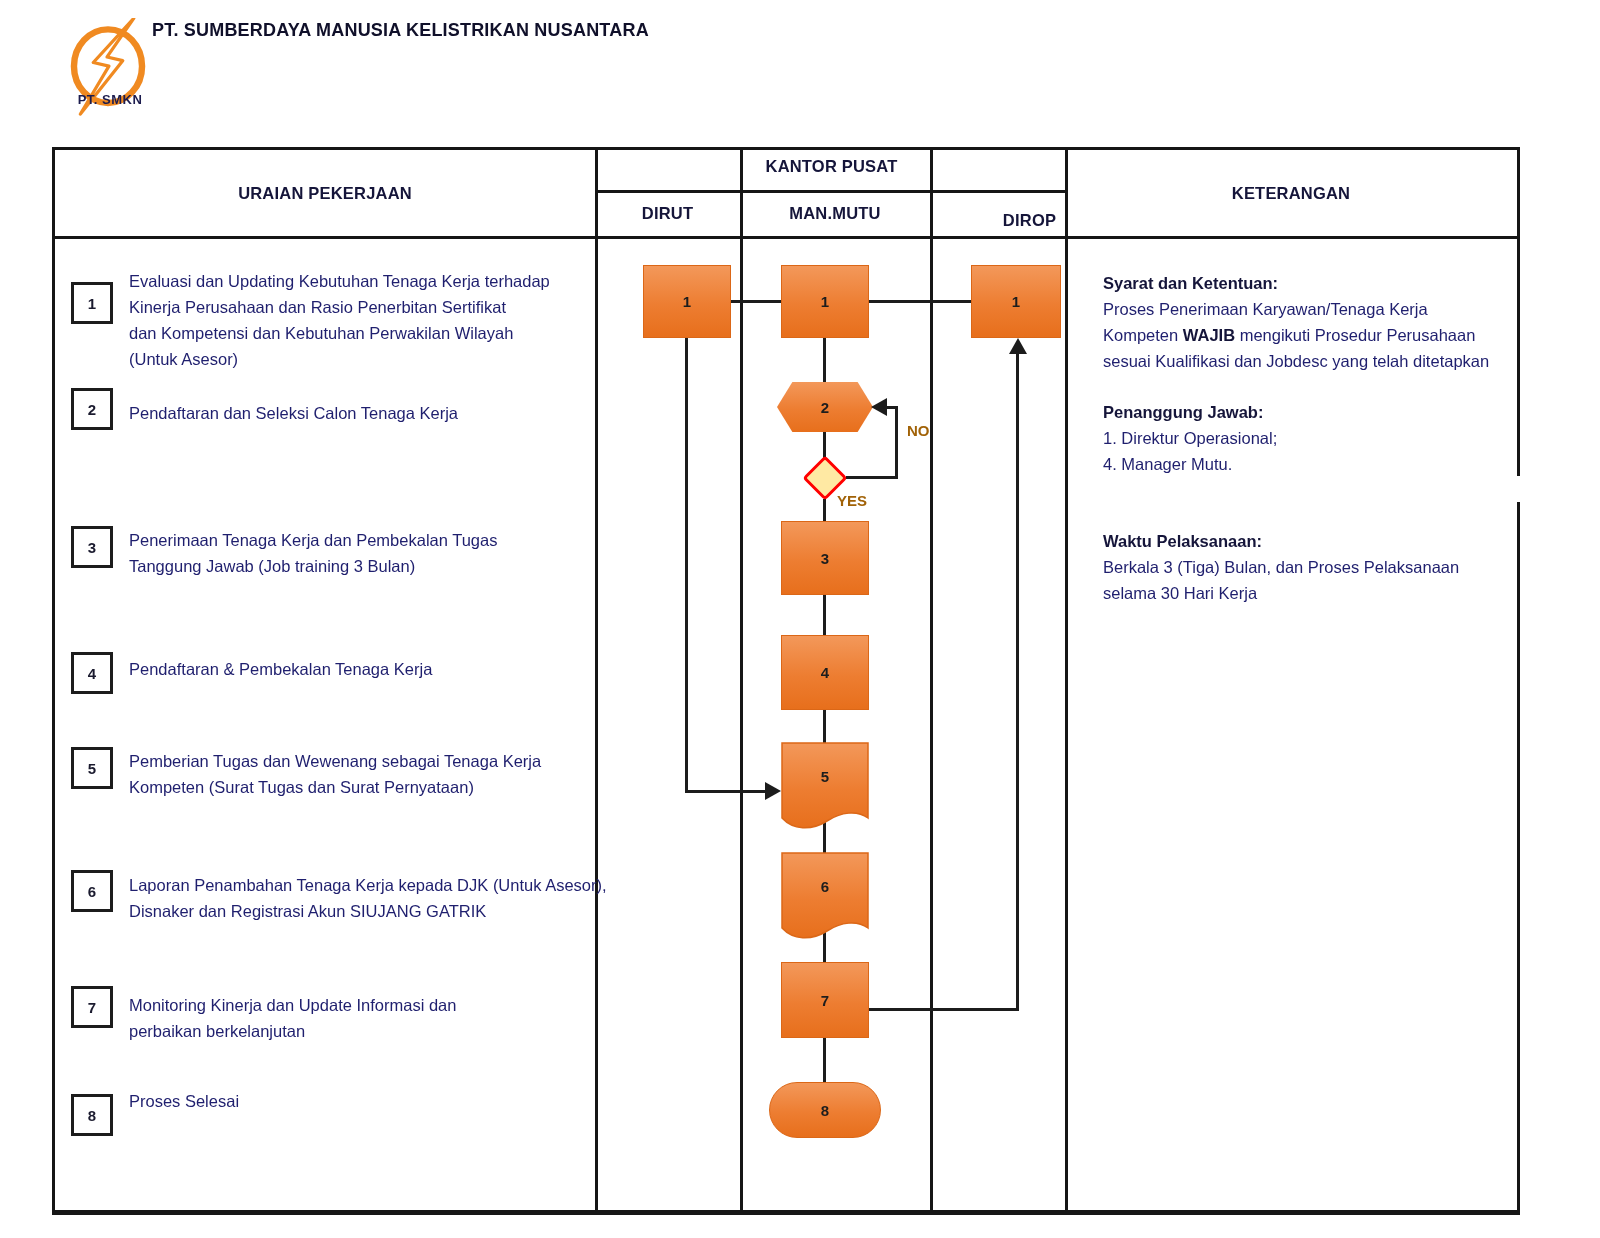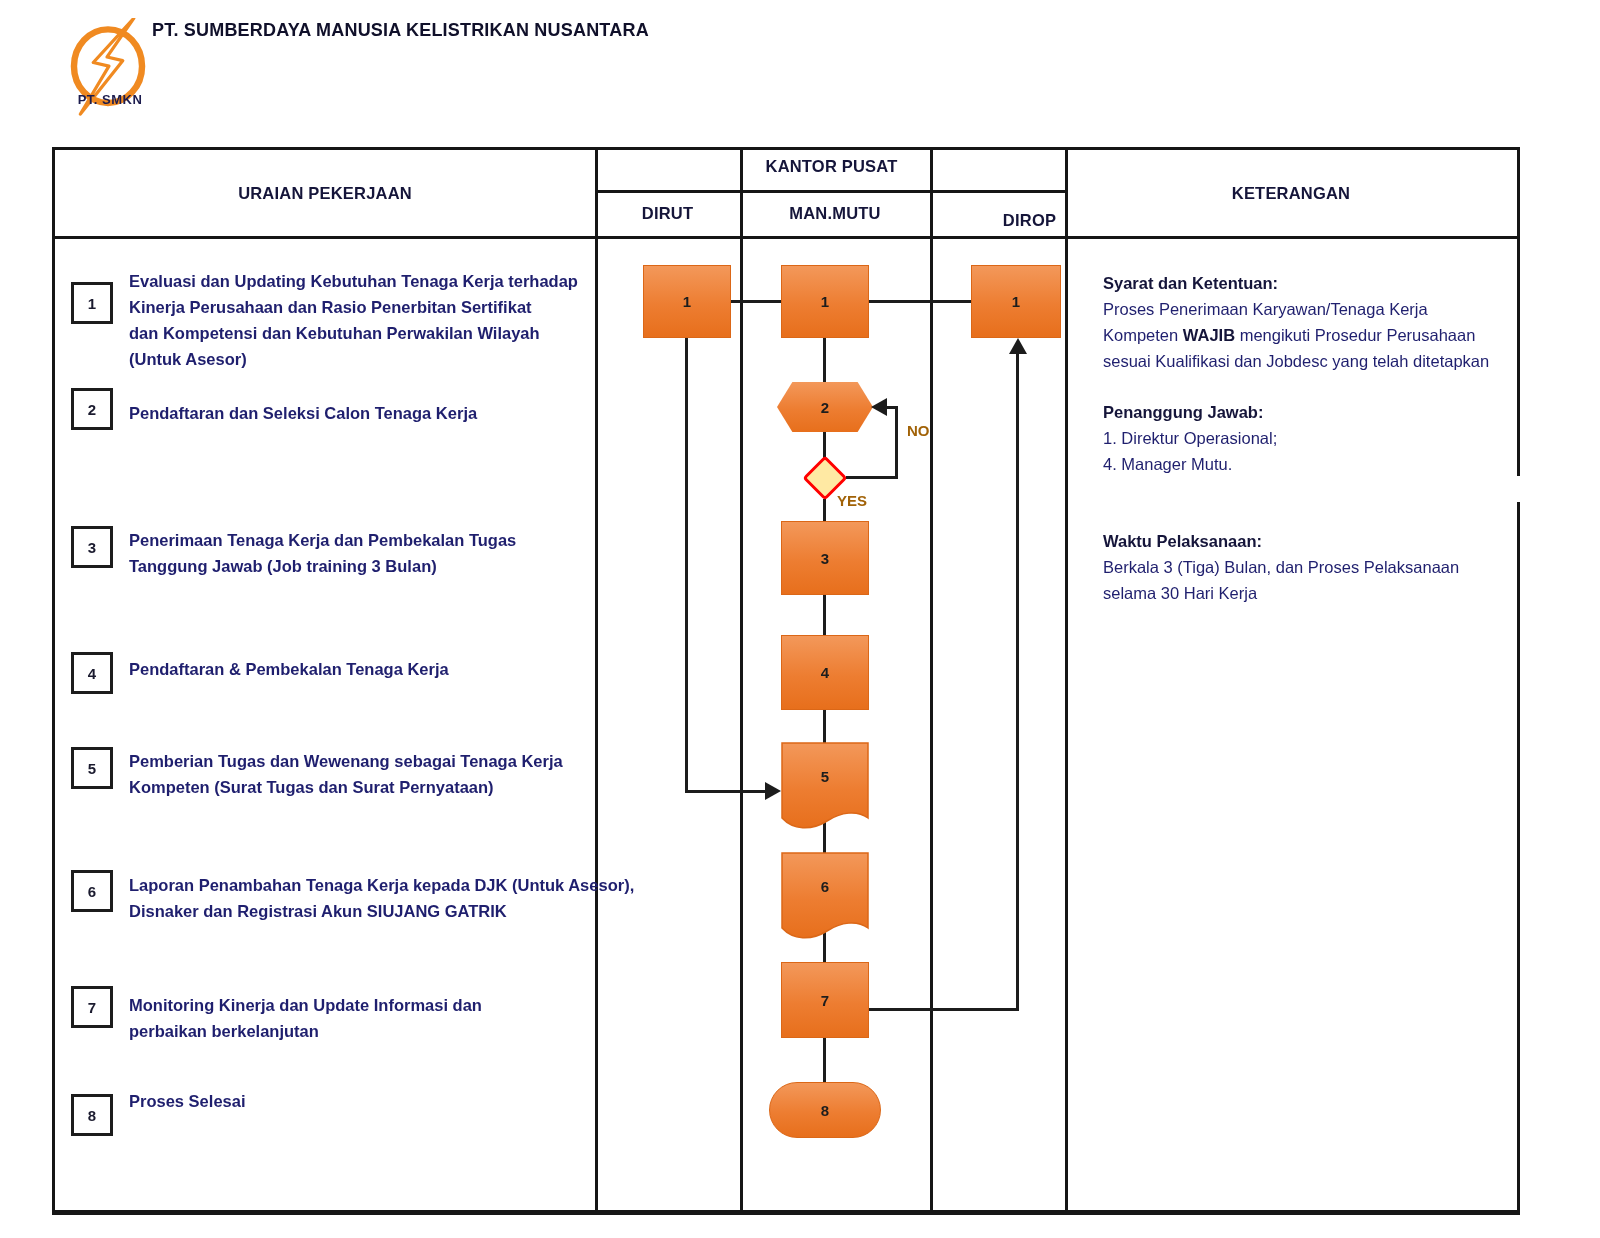--- a/index.html
+++ b/index.html
@@ -24,21 +24,21 @@
   .hline{position:absolute;height:3px;background:#161616;z-index:1;}
   .cell{position:absolute;display:flex;align-items:center;justify-content:center;
         font-size:16.5px;font-weight:bold;color:#15153a;letter-spacing:.2px;z-index:2;}
   .border-gap{position:absolute;right:-4px;top:326px;width:7px;height:26px;background:#fff;z-index:6;}
 
   
   .stepbox{position:absolute;left:16px;width:42px;height:42px;box-sizing:border-box;
            border:3px solid #1c1c1c;display:flex;align-items:center;justify-content:center;
            font-size:15px;font-weight:bold;color:#1a1a2e;background:#fff;z-index:3;}
   .steptext{position:absolute;left:74px;width:520px;font-size:16.5px;line-height:26px;
-            color:#1f1f6e;white-space:pre-line;z-index:3;font-weight:bold;}
+            color:#1f1f6e;white-space:pre-line;z-index:3;}
 
   
   .conn{position:absolute;background:#1c1c1c;z-index:2;}
   .orange{background:linear-gradient(180deg,#f3985a 0%,#ed7d31 55%,#e76f1c 100%);
           border:1px solid #db6717;box-sizing:border-box;}
   .fbox{position:absolute;display:flex;align-items:center;justify-content:center;
         font-size:15px;font-weight:bold;color:#1d1d1d;z-index:3;}
   .hex{clip-path:polygon(16% 0,84% 0,100% 50%,84% 100%,16% 100%,0 50%);border:none;}
   .stadium{border-radius:28px;}
   .diamond{position:absolute;width:32px;height:32px;transform:rotate(45deg);

